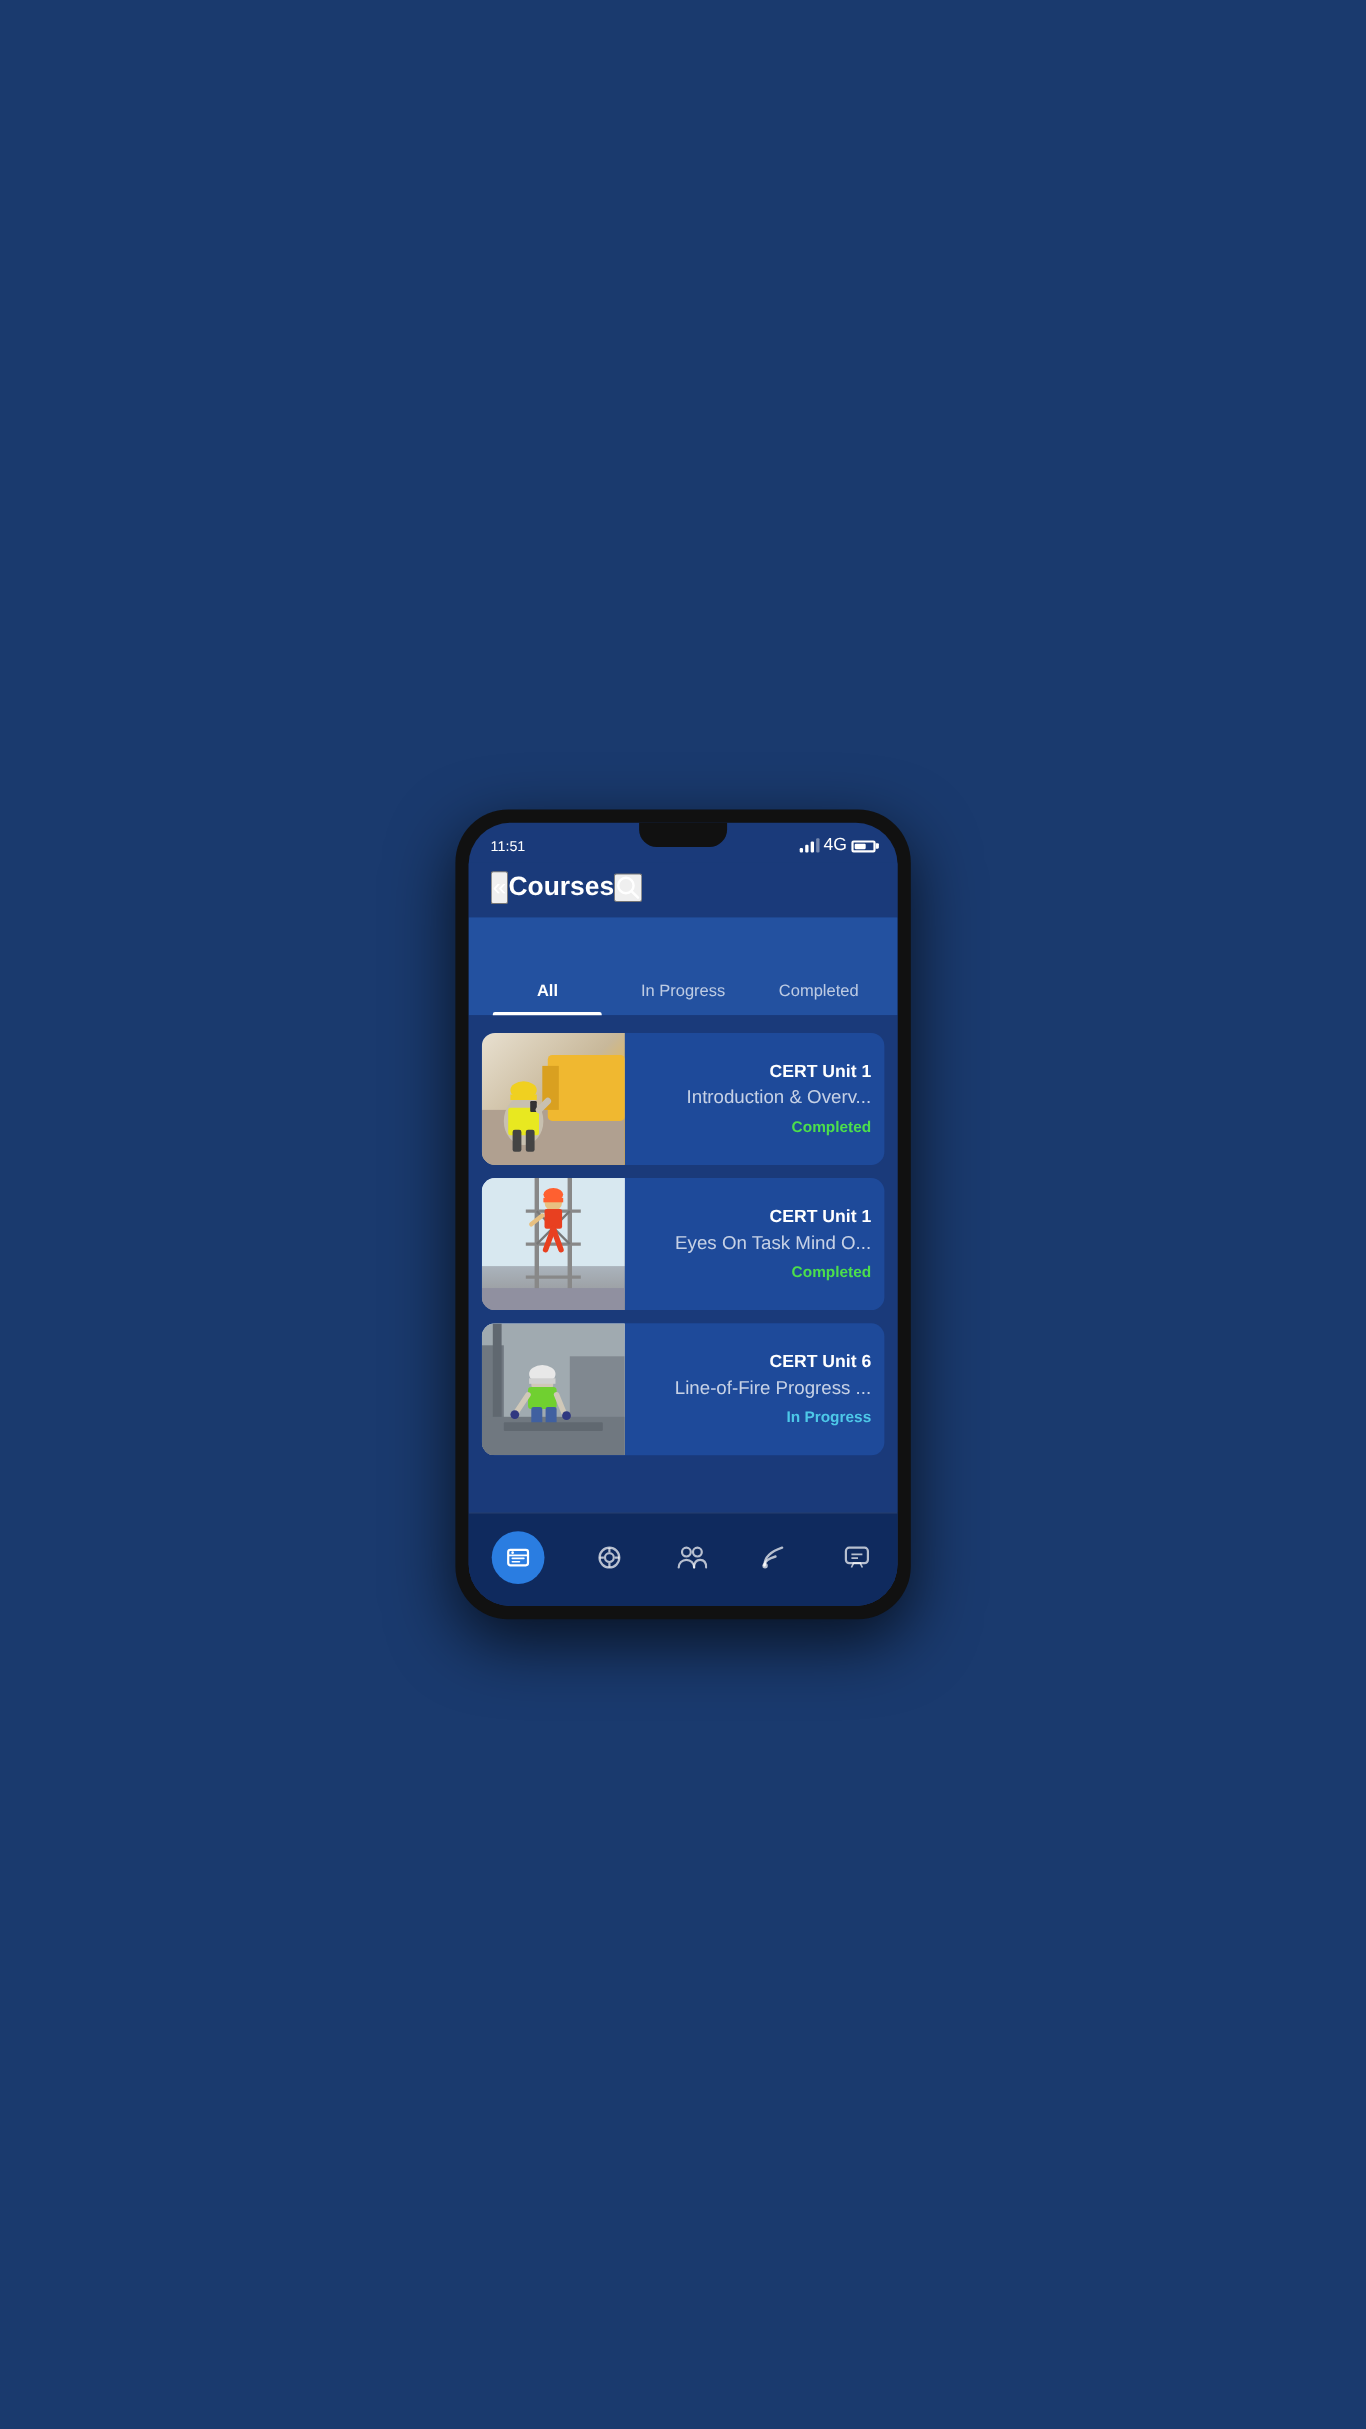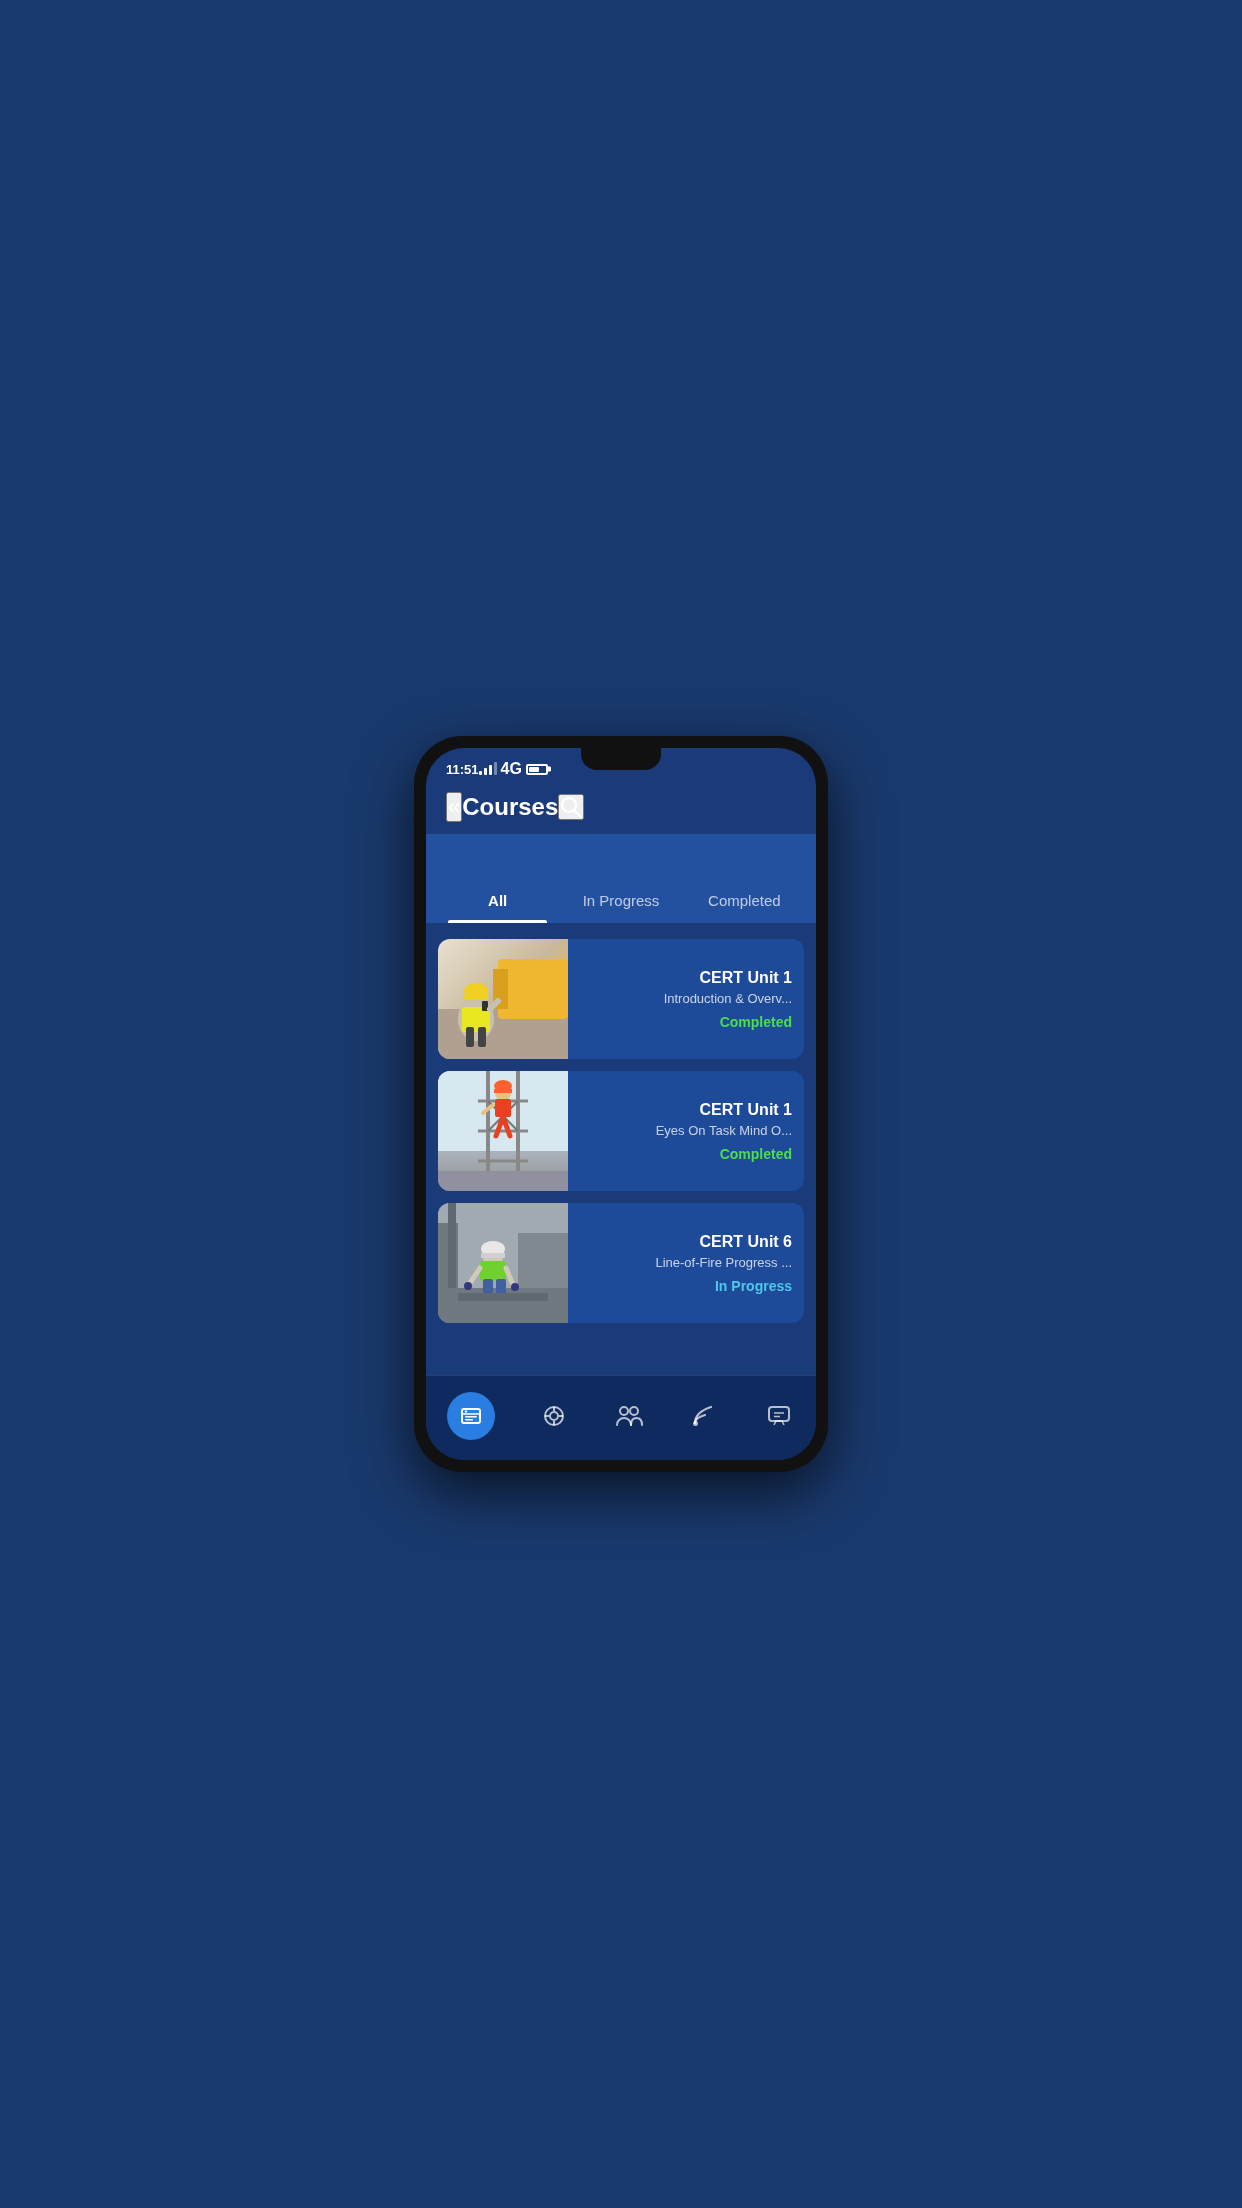--- a/index.html
+++ b/index.html
@@ -36,25 +36,26 @@
       left: 50%;
       transform: translateX(-50%);
       width: 80px;
       height: 22px;
       background: #111;
       border-radius: 0 0 16px 16px;
       z-index: 10;
     }
     .status-bar {
       display: flex;
+      justify-content: space-between;
       align-items: center;
       padding: 10px 20px 4px;
       color: white;
       font-size: 13px;
-      font-weight: 700;
+      font-weight: 400;
       min-height: 36px;
     }
     .status-right {
       display: flex;
       align-items: center;
       gap: 4px;
     }
     .signal-bars {
       display: flex;
       align-items: flex-end;
@@ -180,21 +181,21 @@
       justify-content: center;
       gap: 4px;
     }
     .course-title {
       color: white;
       font-size: 16px;
       font-weight: 700;
     }
     .course-subtitle {
       color: rgba(255,255,255,0.75);
-      font-size: 13px;
+      font-size: 17px;
     }
     .course-status {
       font-size: 14px;
       font-weight: 600;
       margin-top: 4px;
     }
     .status-completed { color: #4cde4c; }
     .status-inprogress { color: #4dc8e8; }
     .bottom-nav {
       background: #0f2a5e;

